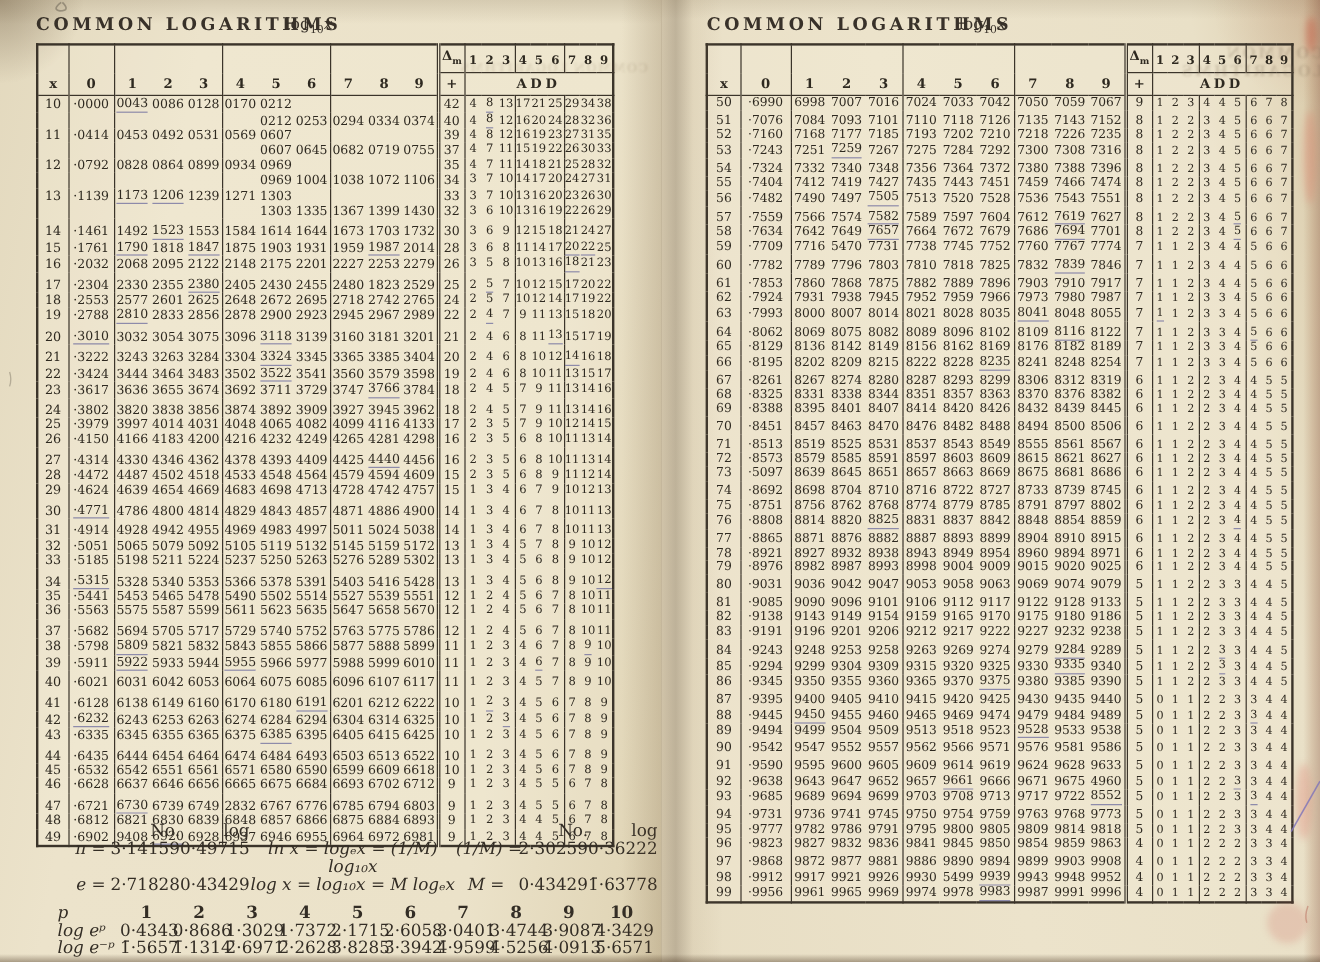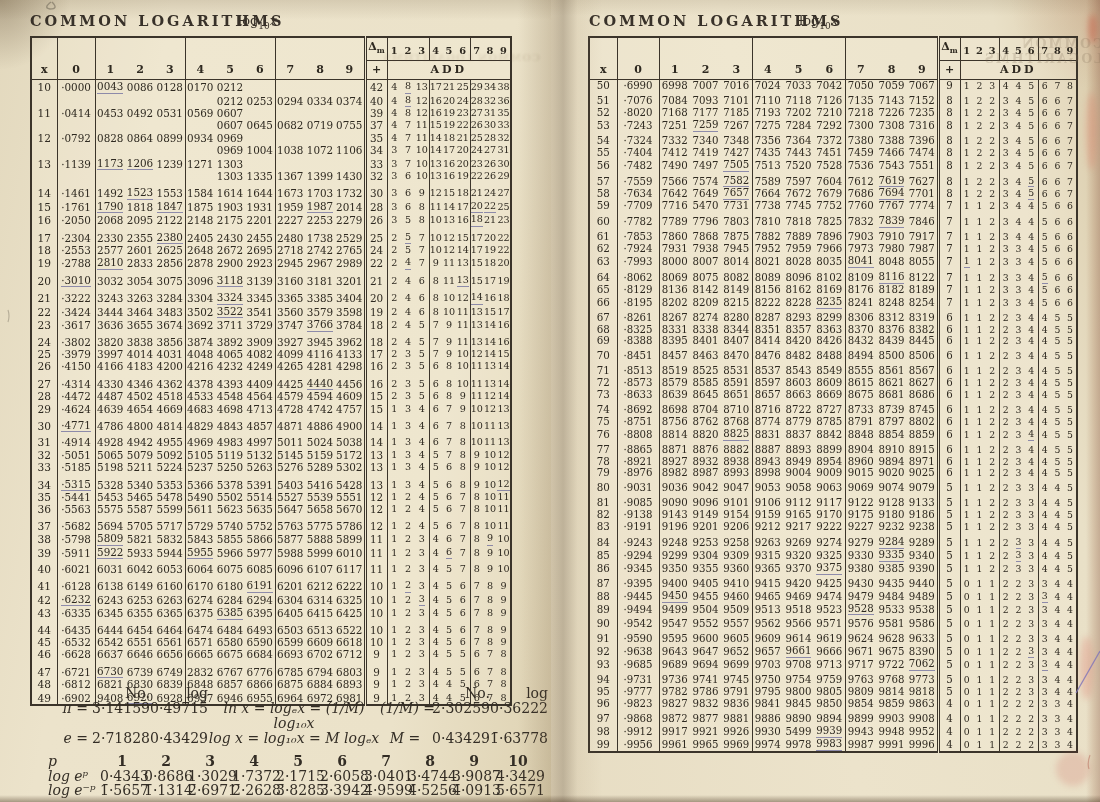--- a/index.html
+++ b/index.html
@@ -363,21 +363,21 @@
           <td class="br ca"><span>8</span></td>
           <td class="ca"><span>11</span></td>
           <td class="ca"><span>14</span></td>
           <td class="br ca"><span>17</span></td>
           <td class="ca"><span class="pu">20</span></td>
           <td class="ca"><span class="pu">22</span></td>
           <td class="ca"><span>25</span></td>
         </tr>
         <tr>
           <td class="br cx"><span>16</span></td>
-          <td class="br"><span>·2050</span></td>
+          <td class="br"><span>·2032</span></td>
           <td><span>2068</span></td>
           <td><span>2095</span></td>
           <td class="br"><span>2122</span></td>
           <td><span>2148</span></td>
           <td><span>2175</span></td>
           <td class="br"><span>2201</span></td>
           <td><span>2227</span></td>
           <td><span>2253</span></td>
           <td class="br"><span>2279</span></td>
           <td class="cd"><span>26</span></td>
@@ -394,21 +394,21 @@
         <tr class="grp">
           <td class="br cx"><span>17</span></td>
           <td class="br"><span>·2304</span></td>
           <td><span>2330</span></td>
           <td><span>2355</span></td>
           <td class="br"><span class="pu">2380</span></td>
           <td><span>2405</span></td>
           <td><span>2430</span></td>
           <td class="br"><span>2455</span></td>
           <td><span>2480</span></td>
-          <td><span>1738</span></td>
+          <td><span>1823</span></td>
           <td class="br"><span>2529</span></td>
           <td class="cd"><span>25</span></td>
           <td class="ca"><span>2</span></td>
           <td class="ca"><span class="pu">5</span></td>
           <td class="br ca"><span>7</span></td>
           <td class="ca"><span>10</span></td>
           <td class="ca"><span>12</span></td>
           <td class="br ca"><span>15</span></td>
           <td class="ca"><span>17</span></td>
           <td class="ca"><span>20</span></td>
@@ -1322,21 +1322,21 @@
           <td class="br ca"><span>2</span></td>
           <td class="ca"><span>3</span></td>
           <td class="ca"><span>4</span></td>
           <td class="br ca"><span>5</span></td>
           <td class="ca"><span>6</span></td>
           <td class="ca"><span>6</span></td>
           <td class="ca"><span>7</span></td>
         </tr>
         <tr>
           <td class="br cx"><span>52</span></td>
-          <td class="br"><span>·8020</span></td>
+          <td class="br"><span>·7160</span></td>
           <td><span>7168</span></td>
           <td><span>7177</span></td>
           <td class="br"><span>7185</span></td>
           <td><span>7193</span></td>
           <td><span>7202</span></td>
           <td class="br"><span>7210</span></td>
           <td><span>7218</span></td>
           <td><span>7226</span></td>
           <td class="br"><span>7235</span></td>
           <td class="cd"><span>8</span></td>
@@ -1805,21 +1805,21 @@
           <td class="br ca"><span>2</span></td>
           <td class="ca"><span>2</span></td>
           <td class="ca"><span>3</span></td>
           <td class="br ca"><span>4</span></td>
           <td class="ca"><span>4</span></td>
           <td class="ca"><span>5</span></td>
           <td class="ca"><span>5</span></td>
         </tr>
         <tr>
           <td class="br cx"><span>73</span></td>
-          <td class="br"><span>·8633</span></td>
+          <td class="br"><span>·5097</span></td>
           <td><span>8639</span></td>
           <td><span>8645</span></td>
           <td class="br"><span>8651</span></td>
           <td><span>8657</span></td>
           <td><span>8663</span></td>
           <td class="br"><span>8669</span></td>
           <td><span>8675</span></td>
           <td><span>8681</span></td>
           <td class="br"><span>8686</span></td>
           <td class="cd"><span>6</span></td>
@@ -2251,21 +2251,21 @@
           <td class="br cx"><span>92</span></td>
           <td class="br"><span>·9638</span></td>
           <td><span>9643</span></td>
           <td><span>9647</span></td>
           <td class="br"><span>9652</span></td>
           <td><span>9657</span></td>
           <td><span class="pu">9661</span></td>
           <td class="br"><span>9666</span></td>
           <td><span>9671</span></td>
           <td><span>9675</span></td>
-          <td class="br"><span>8390</span></td>
+          <td class="br"><span>4960</span></td>
           <td class="cd"><span>5</span></td>
           <td class="ca"><span>0</span></td>
           <td class="ca"><span>1</span></td>
           <td class="br ca"><span>1</span></td>
           <td class="ca"><span>2</span></td>
           <td class="ca"><span>2</span></td>
           <td class="br ca"><span class="pu">3</span></td>
           <td class="ca"><span>3</span></td>
           <td class="ca"><span>4</span></td>
           <td class="ca"><span>4</span></td>
@@ -2274,21 +2274,21 @@
           <td class="br cx"><span>93</span></td>
           <td class="br"><span>·9685</span></td>
           <td><span>9689</span></td>
           <td><span>9694</span></td>
           <td class="br"><span>9699</span></td>
           <td><span>9703</span></td>
           <td><span>9708</span></td>
           <td class="br"><span>9713</span></td>
           <td><span>9717</span></td>
           <td><span>9722</span></td>
-          <td class="br"><span class="pu">7062</span></td>
+          <td class="br"><span class="pu">8552</span></td>
           <td class="cd"><span>5</span></td>
           <td class="ca"><span>0</span></td>
           <td class="ca"><span>1</span></td>
           <td class="br ca"><span>1</span></td>
           <td class="ca"><span>2</span></td>
           <td class="ca"><span>2</span></td>
           <td class="br ca"><span>3</span></td>
           <td class="ca"><span class="pu">3</span></td>
           <td class="ca"><span>4</span></td>
           <td class="ca"><span>4</span></td>

